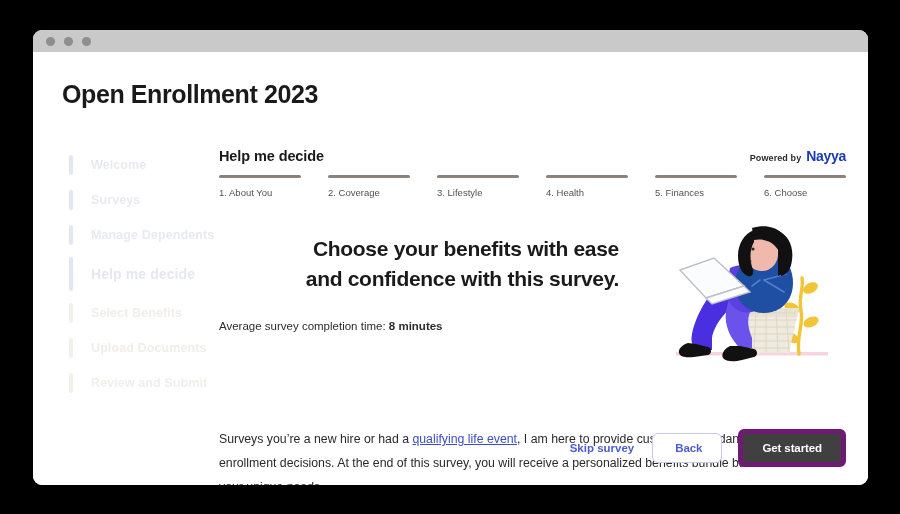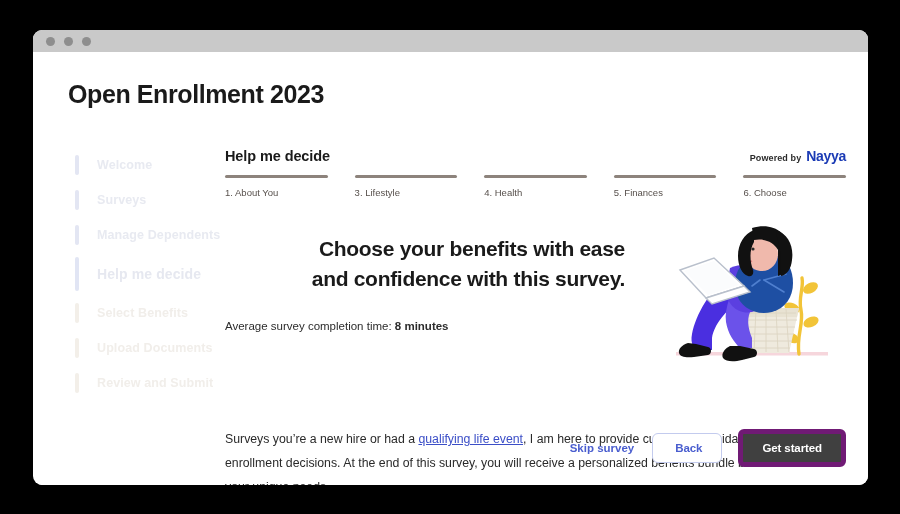--- a/index.html
+++ b/index.html
@@ -39,21 +39,20 @@
     width: 9px;
     height: 9px;
     border-radius: 50%;
     background: #8e8e8e;
   }
 
   .page {
     position: relative;
     height: 433px;
     background: #ffffff;
-    margin-left: 6px;
   }
 
   
   .page-title {
     position: absolute;
     left: 29px;
     top: 28px;
     font-size: 25px;
     font-weight: 700;
     letter-spacing: -0.4px;
@@ -294,20 +293,24 @@
         <div class="powered">
           <span class="powered-by">Powered by</span>
           <span class="brand">Nayya</span>
         </div>
       </div>
 
       <div class="stepper">
         <div class="step">
           <div class="step-bar"></div>
           <div class="step-label">1. About You</div>
+        </div>
+        <div class="step">
+          <div class="step-bar"></div>
+          <div class="step-label">2. Coverage</div>
         </div>
         <div class="step">
           <div class="step-bar"></div>
           <div class="step-label">3. Lifestyle</div>
         </div>
         <div class="step">
           <div class="step-bar"></div>
           <div class="step-label">4. Health</div>
         </div>
         <div class="step">

